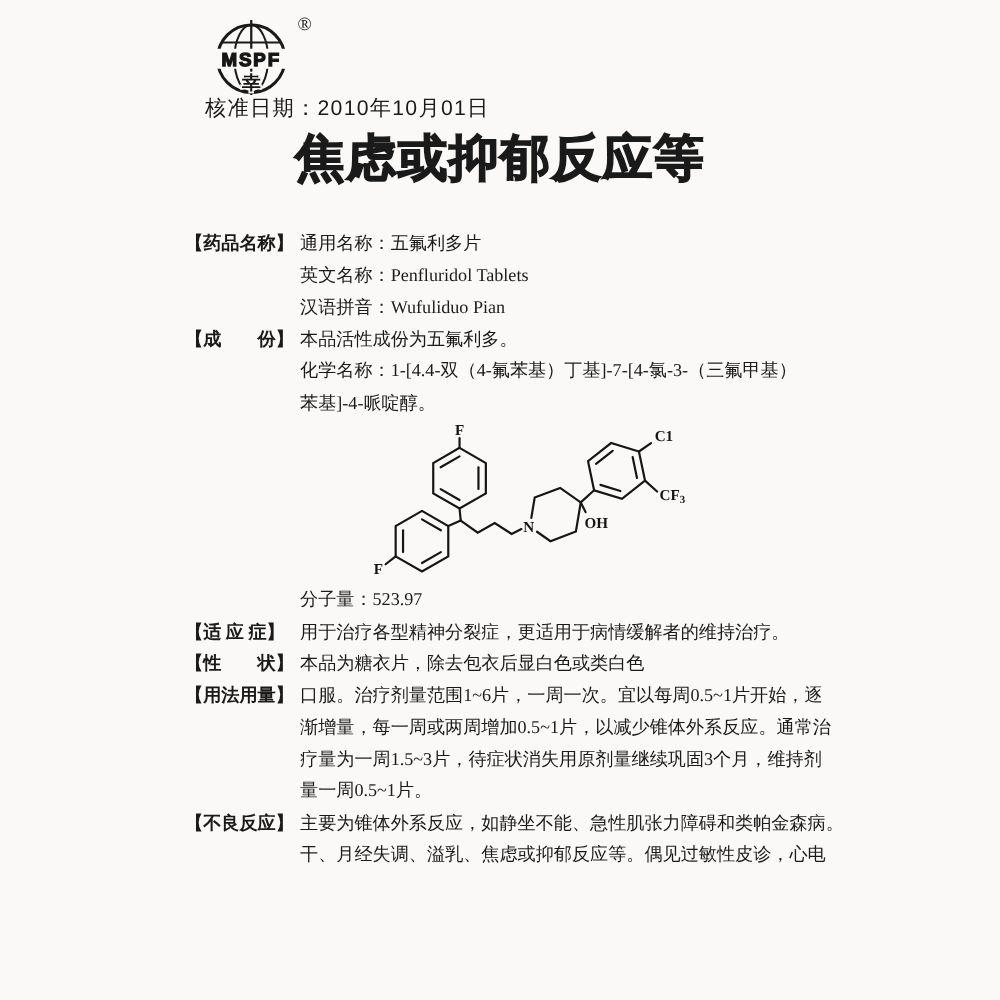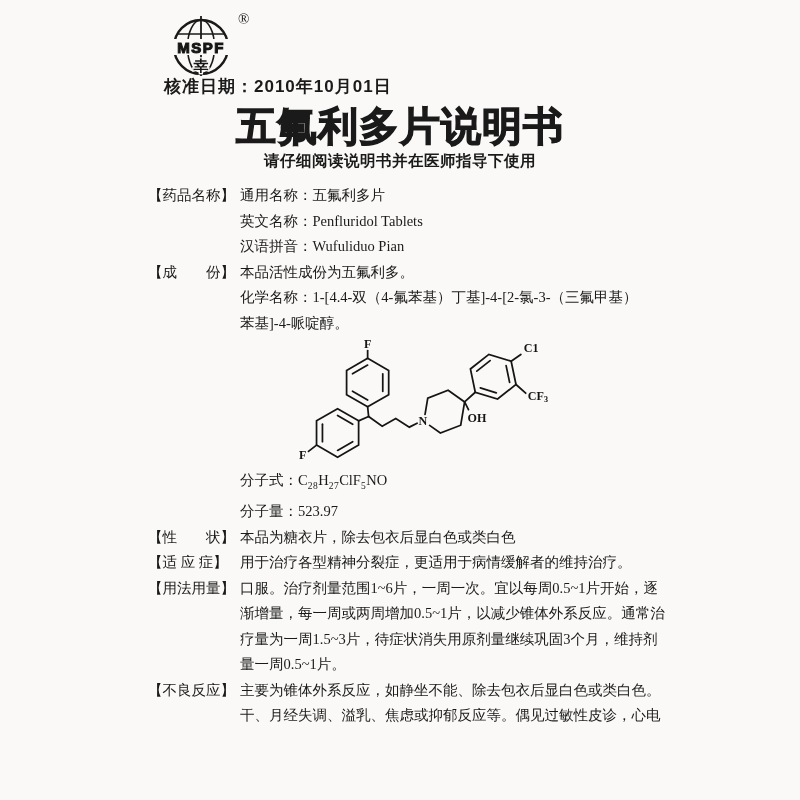--- a/index.html
+++ b/index.html
@@ -1,29 +1,29 @@
 <!DOCTYPE html>
 <html><head>
 <meta charset="utf-8">
 <style>
   html,body{margin:0;padding:0;}
   .page{position:relative;width:800px;height:800px;background:#faf9f7;color:#1a1a1a;
         font-family:"Liberation Serif","DejaVu Serif",serif;overflow:hidden;}
   .logo{position:absolute;left:158px;top:6px;}
   .approval{position:absolute;left:164px;top:75px;font-family:"Liberation Sans","DejaVu Sans",sans-serif;
-            font-weight:700;font-size:17px;letter-spacing:1px;}
+            font-weight:400;font-size:17px;letter-spacing:1px;}
   .title{position:absolute;left:0;top:99px;width:100%;text-align:center;margin:0;
          font-family:"Liberation Sans","DejaVu Sans",sans-serif;font-size:40px;font-weight:700;
          letter-spacing:1px;-webkit-text-stroke:1.2px #1a1a1a;}
   .subtitle{position:absolute;left:0;top:151px;width:100%;text-align:center;
             font-family:"Liberation Sans","DejaVu Sans",sans-serif;font-size:15.5px;font-weight:700;
             letter-spacing:0.5px;}
   .bodytext{position:absolute;left:148px;top:183px;width:516px;font-size:14.5px;line-height:25.5px;}
   .row{display:flex;align-items:flex-start;}
-  .lbl{flex:0 0 92px;font-weight:400;white-space:nowrap;}
+  .lbl{flex:0 0 92px;font-weight:700;white-space:nowrap;}
   .content{flex:1;min-width:0;}
   .line{white-space:nowrap;}
   .diagram{position:relative;height:132px;}
   .diagram svg{position:absolute;left:44px;top:0;}
   .sub{font-size:9.5px;vertical-align:-3.5px;letter-spacing:0.5px;}
   svg text{fill:#151515;}
 </style>
 </head>
 <body>
 
@@ -38,39 +38,38 @@
         <line x1="19.5" y1="28" x2="66.5" y2="28" stroke-width="1.6"></line>
       </g>
       <rect x="12" y="33" width="62" height="16" fill="#faf9f7"></rect>
       <text x="43" y="46.5" text-anchor="middle" font-family="Liberation Sans, DejaVu Sans, sans-serif" font-size="15" font-weight="700" letter-spacing="1.5" fill="#fbfaf8" stroke="#1a1a1a" stroke-width="1.1" style="paint-order:stroke;">MSPF</text>
       <text x="43" y="65" text-anchor="middle" font-size="15" font-weight="700" fill="#1a1a1a" stroke="#faf9f7" stroke-width="2.5" style="paint-order:stroke;">幸</text>
       <text x="80" y="18" font-size="15" fill="#1a1a1a">®</text>
     </svg>
   </div>
 
   <div class="approval">核准日期：2010年10月01日</div>
-  <h1 class="title">五氟利多片说明书</h1>
-  <div class="subtitle">请仔细阅读说明书并在医师指导下使用</div>
+  <h1 class="title">焦虑或抑郁反应等</h1>
 
   <div class="bodytext">
 
     <div class="row">
       <span class="lbl">【药品名称】</span>
       <div class="content">
         <div class="line">通用名称：五氟利多片</div>
         <div class="line">英文名称：Penfluridol Tablets</div>
         <div class="line">汉语拼音：Wufuliduo Pian</div>
       </div>
     </div>
 
     <div class="row">
       <span class="lbl">【成　　份】</span>
       <div class="content">
         <div class="line">本品活性成份为五氟利多。</div>
-        <div class="line">化学名称：1-[4.4-双（4-氟苯基）丁基]-4-[2-氯-3-（三氟甲基）</div>
+        <div class="line">化学名称：1-[4.4-双（4-氟苯基）丁基]-7-[4-氯-3-（三氟甲基）</div>
         <div class="line">苯基]-4-哌啶醇。</div>
 
         <div class="diagram">
           <svg width="272" height="128" viewBox="0 0 280 132">
             <g fill="none" stroke="#151515" stroke-width="1.8" stroke-linecap="round">
 
               <polygon points="86,23 107.7,35.5 107.7,60.5 86,73 64.3,60.5 64.3,35.5"></polygon>
               <line x1="101.6" y1="39" x2="101.6" y2="57"></line>
               <line x1="86" y1="66" x2="70.4" y2="57"></line>
               <line x1="70.4" y1="39" x2="86" y2="30"></line>
@@ -103,52 +102,51 @@
               <text x="86" y="12" text-anchor="middle">F</text>
               <text x="19" y="127" text-anchor="middle">F</text>
               <text x="143" y="92" text-anchor="middle">N</text>
               <text x="189" y="89">OH</text>
               <text x="247" y="17">C1</text>
               <text x="251" y="66"><tspan>CF</tspan><tspan dy="2.5" font-size="9">3</tspan></text>
             </g>
           </svg>
         </div>
 
-        <div class="line"><span>分子式：C</span><span class="sub">28</span><span>H</span><span class="sub">27</span><span>ClF</span><span class="sub">5</span><span>NO</span></div>
         <div class="line">分子量：523.97</div>
+      </div>
+    </div>
+
+    <div class="row">
+      <span class="lbl">【适 应 症】</span>
+      <div class="content">
+        <div class="line">用于治疗各型精神分裂症，更适用于病情缓解者的维持治疗。</div>
       </div>
     </div>
 
     <div class="row">
       <span class="lbl">【性　　状】</span>
       <div class="content">
         <div class="line">本品为糖衣片，除去包衣后显白色或类白色</div>
-      </div>
-    </div>
-
-    <div class="row">
-      <span class="lbl">【适 应 症】</span>
-      <div class="content">
-        <div class="line">用于治疗各型精神分裂症，更适用于病情缓解者的维持治疗。</div>
       </div>
     </div>
 
 
     <div class="row">
       <span class="lbl">【用法用量】</span>
       <div class="content">
         <div class="line">口服。治疗剂量范围1~6片，一周一次。宜以每周0.5~1片开始，逐</div>
         <div class="line">渐增量，每一周或两周增加0.5~1片，以减少锥体外系反应。通常治</div>
         <div class="line">疗量为一周1.5~3片，待症状消失用原剂量继续巩固3个月，维持剂</div>
         <div class="line">量一周0.5~1片。</div>
       </div>
     </div>
 
     <div class="row">
       <span class="lbl">【不良反应】</span>
       <div class="content">
-        <div class="line">主要为锥体外系反应，如静坐不能、除去包衣后显白色或类白色。</div>
+        <div class="line">主要为锥体外系反应，如静坐不能、急性肌张力障碍和类帕金森病。</div>
         <div class="line">干、月经失调、溢乳、焦虑或抑郁反应等。偶见过敏性皮诊，心电</div>
       </div>
     </div>
 
   </div>
 </div>
 
 </body></html>

